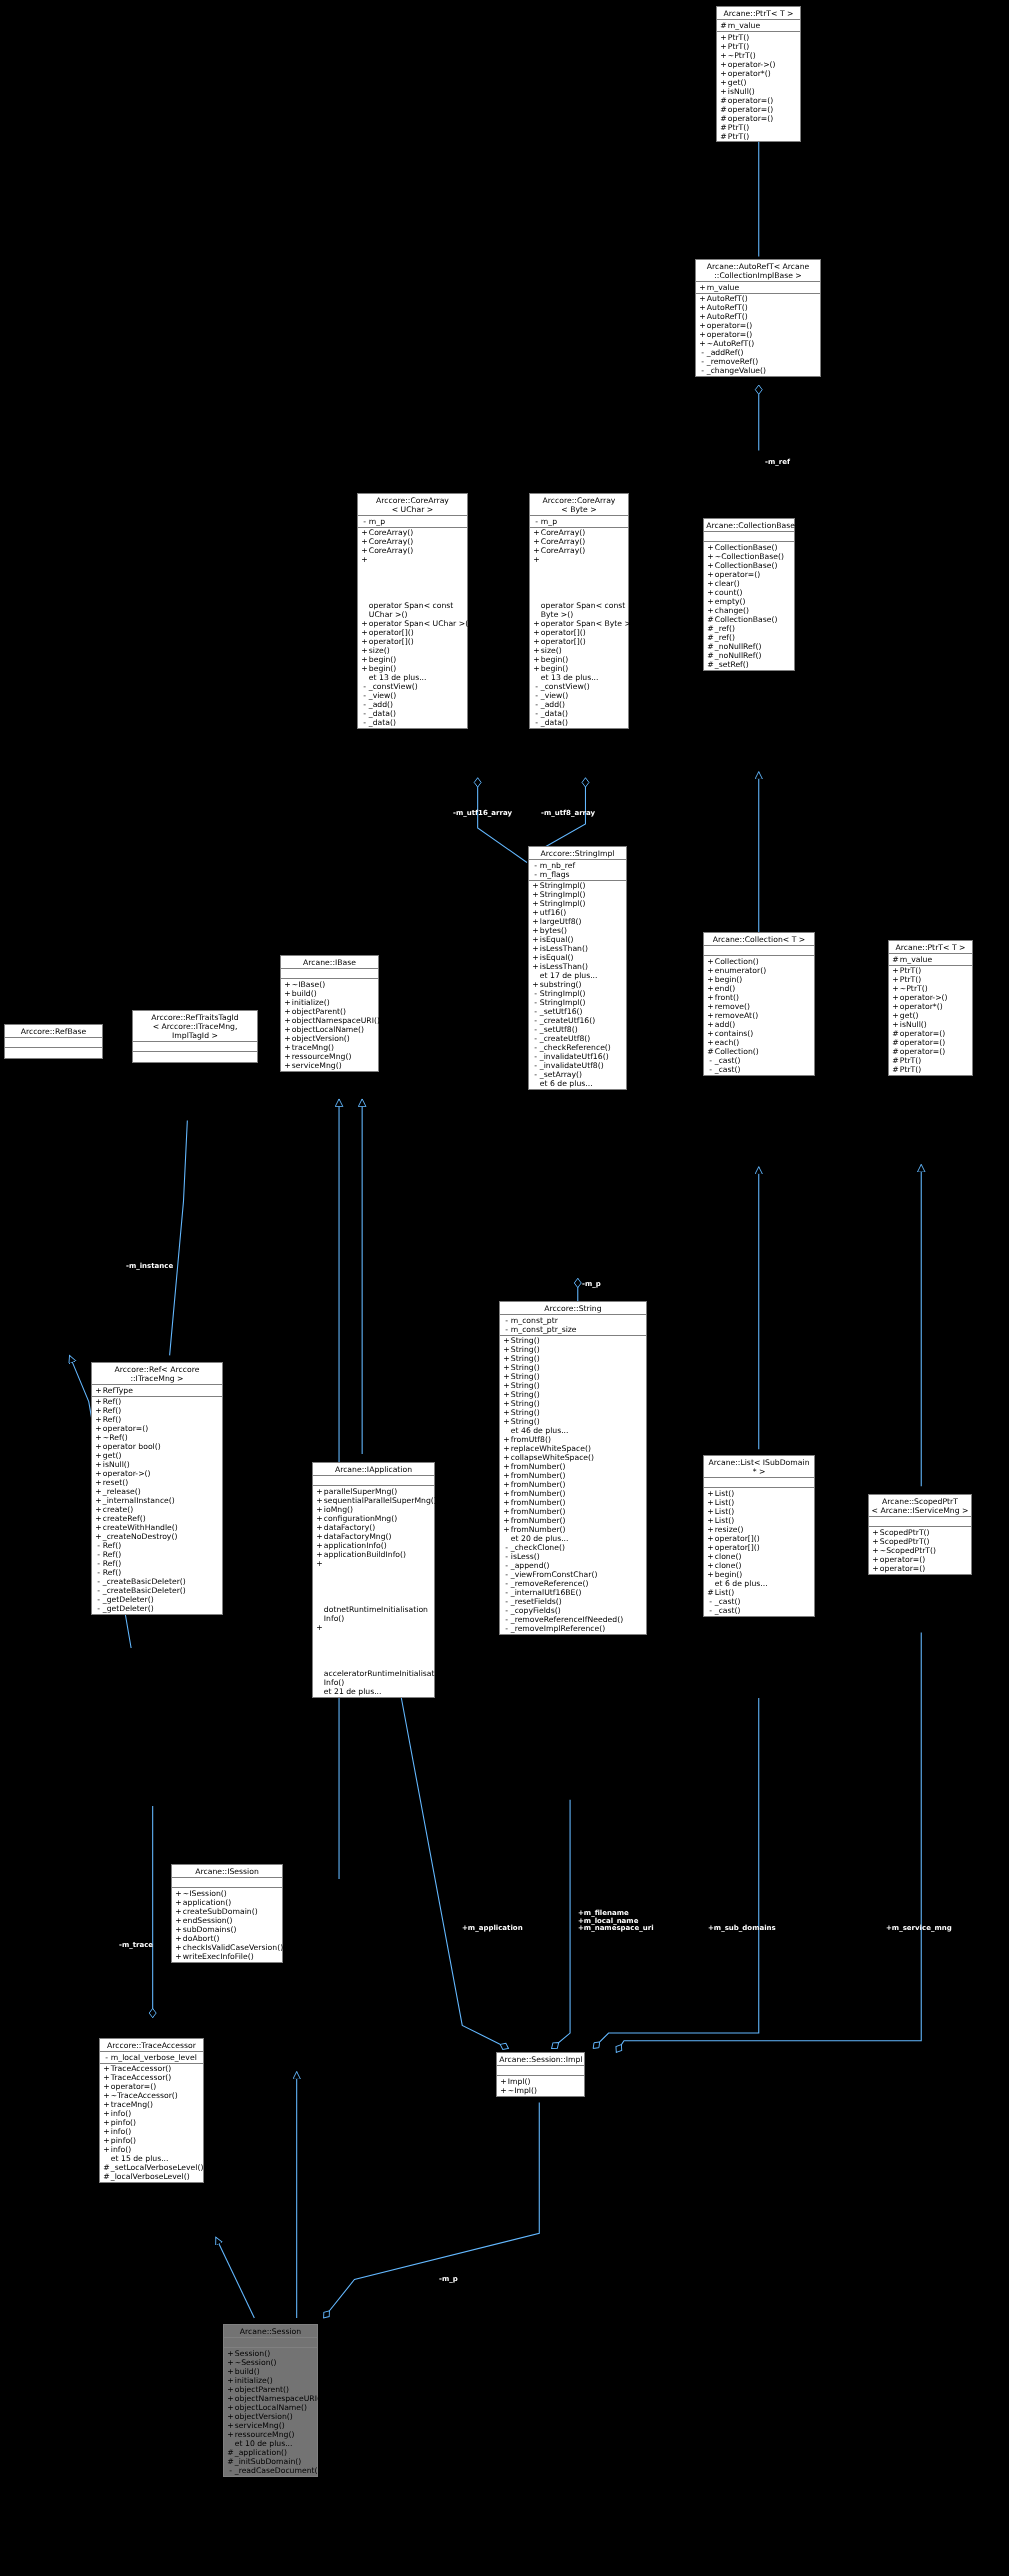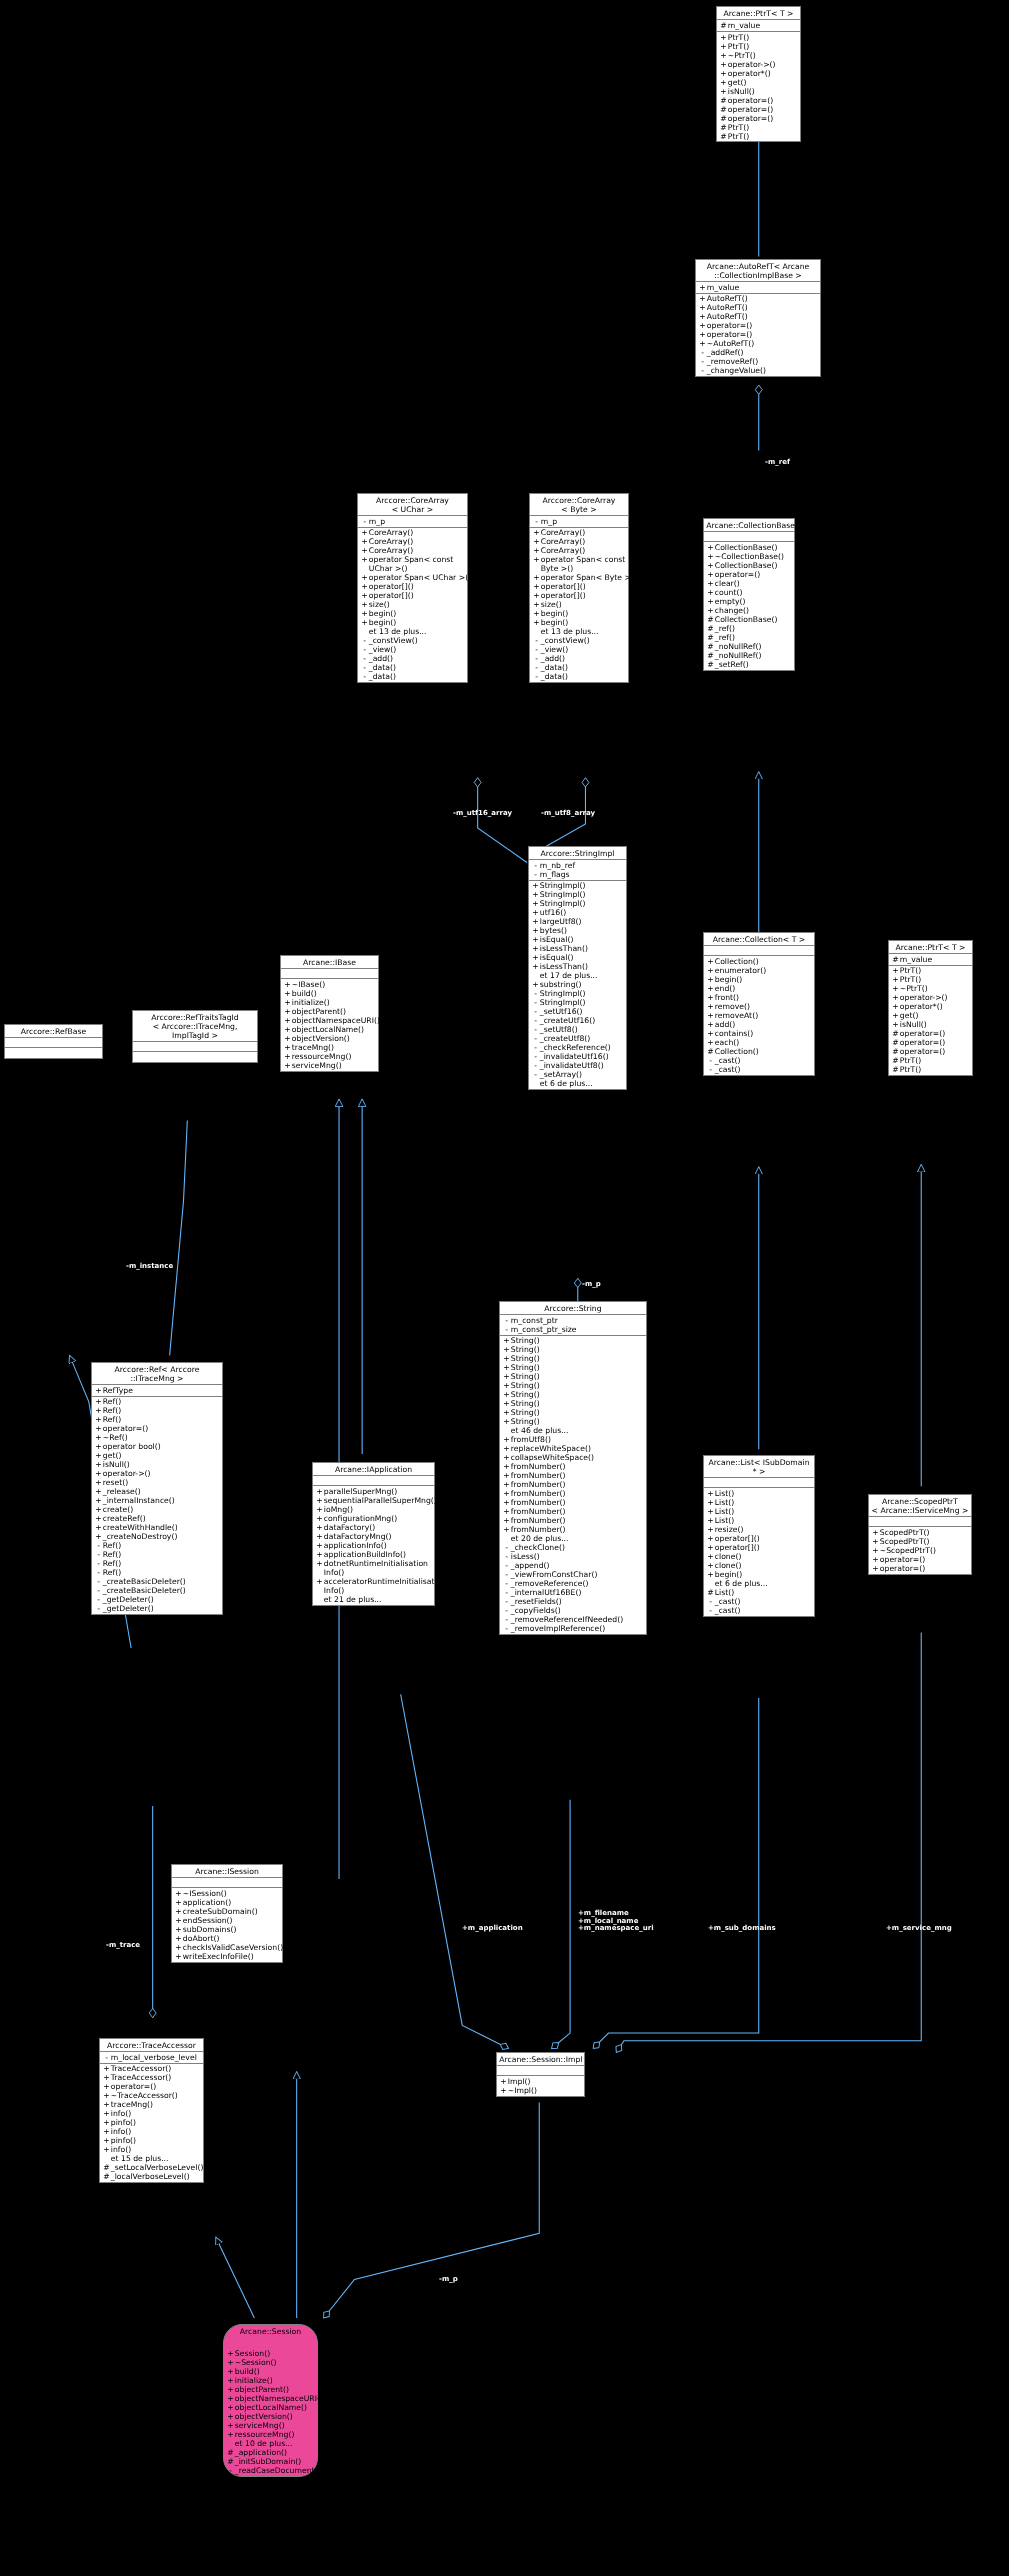--- a/index.html
+++ b/index.html
@@ -14,21 +14,21 @@
   .node{
     position:absolute;
     background:#ffffff;
     border:0.8px solid #808080;
     box-sizing:border-box;
     font-size:7.7px;
     line-height:9px;
     color:#000;
     z-index:5;
   }
-  .node.grey{ background:#ec4899;border-radius:19px; }
+  .node.grey{ background:#737373; }
   .node .title{
     text-align:center;
     padding:1.5px 2.3px 1.5px 2.3px;
     border-bottom:0.8px solid #808080;
     white-space:pre-line;
   }
   .node .sec{
     border-bottom:0.8px solid #808080;
     padding:0.8px 0 0.8px 0;
     min-height:7px;
@@ -37,21 +37,21 @@
   .node .row{
     display:flex;
     padding:0 1.5px 0 2.3px;
     white-space:nowrap;
   }
   .node .vis{
     width:8.5px;flex:0 0 8.5px;text-align:center;
   }
   .node .mem{flex:1 1 auto;}
   .node .row.more .vis{visibility:hidden;}
-  .node .row.wrapped .mem{white-space:normal;}
+  .node .row.wrapped .mem{white-space:normal;margin-top:46px;}
   .node .sec.empty{min-height:7.7px;}
 
   
   .elabel{
     position:absolute;
     color:#ffffff;
     font-size:7px;
     font-weight:bold;
     font-family:"DejaVu Sans","Liberation Sans",sans-serif;
     white-space:pre-line;
@@ -1313,21 +1313,21 @@
           <span class="mem">_readCaseDocument()</span>
         </div>
       </div>
   </div>
 
   <div class="elabel" style="left:765px;top:459px;">-m_ref</div>
   <div class="elabel" style="left:453px;top:810px;">-m_utf16_array</div>
   <div class="elabel" style="left:541px;top:810px;">-m_utf8_array</div>
   <div class="elabel" style="left:582px;top:1281px;">-m_p</div>
   <div class="elabel" style="left:126px;top:1263px;">-m_instance</div>
-  <div class="elabel" style="left:106px;top:1942px;">-m_trace</div>
+  <div class="elabel" style="left:119px;top:1942px;">-m_trace</div>
   <div class="elabel" style="left:462px;top:1925px;">+m_application</div>
   <div class="elabel" style="left:578px;top:1910px;">+m_filename
 +m_local_name
 +m_namespace_uri</div>
   <div class="elabel" style="left:708px;top:1925px;">+m_sub_domains</div>
   <div class="elabel" style="left:886px;top:1925px;">+m_service_mng</div>
   <div class="elabel" style="left:439px;top:2276px;">-m_p</div>
 
 </div>
 

